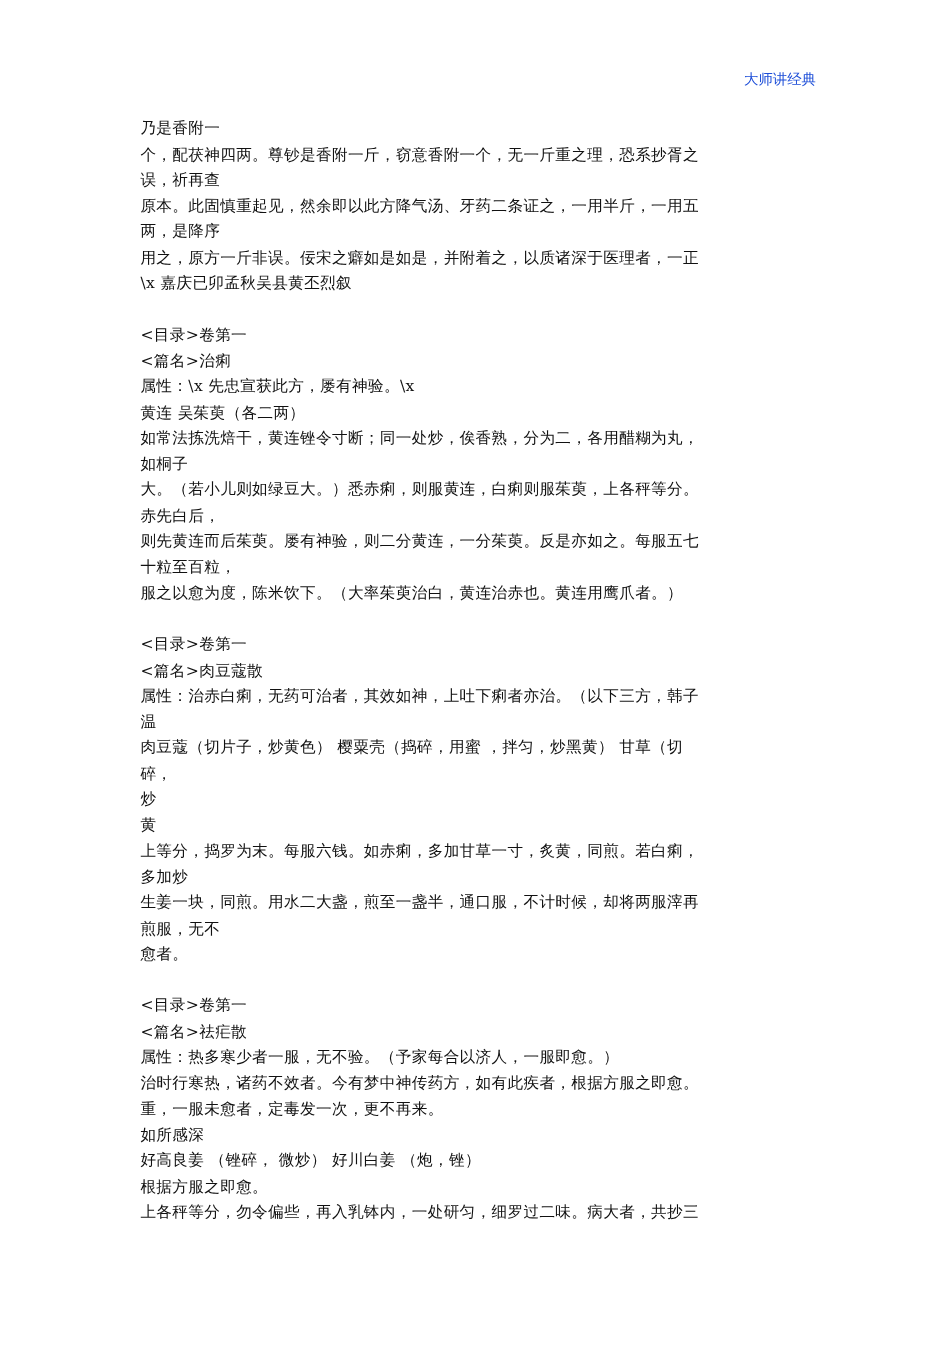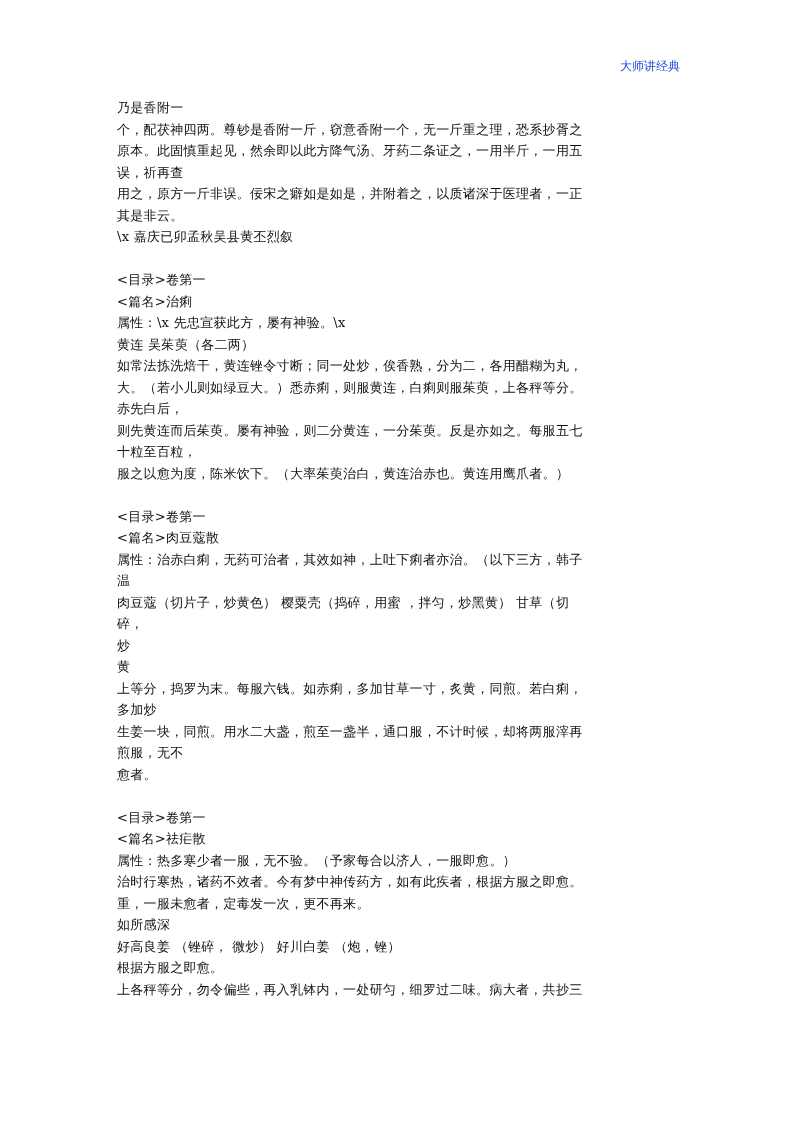--- a/index.html
+++ b/index.html
@@ -12,31 +12,32 @@
   .blank { height: 21.5px; }
 </style>
 </head>
 <body>
 
 <div class="header">大师讲经典</div>
 
 <div class="content">
   <div class="line">乃是香附一</div>
   <div class="line">个，配茯神四两。尊钞是香附一斤，窃意香附一个，无一斤重之理，恐系抄胥之</div>
+  <div class="line">误，祈再查</div>
   <div class="line">原本。此固慎重起见，然余即以此方降气汤、牙药二条证之，一用半斤，一用五</div>
-  <div class="line">误，祈再查</div>
+  <div class="line">两，是降序</div>
   <div class="line">用之，原方一斤非误。佞宋之癖如是如是，并附着之，以质诸深于医理者，一正</div>
-  <div class="line">其是非云。</div>
   <div class="line">\x 嘉庆已卯孟秋吴县黄丕烈叙</div>
   <div class="line blank"></div>
   <div class="line">&lt;目录&gt;卷第一</div>
   <div class="line">&lt;篇名&gt;治痢</div>
   <div class="line">属性：\x 先忠宣获此方，屡有神验。\x</div>
   <div class="line">黄连  吴茱萸（各二两）</div>
   <div class="line">如常法拣洗焙干，黄连锉令寸断；同一处炒，俟香熟，分为二，各用醋糊为丸，</div>
+  <div class="line">如桐子</div>
   <div class="line">大。（若小儿则如绿豆大。）悉赤痢，则服黄连，白痢则服茱萸，上各秤等分。</div>
   <div class="line">赤先白后，</div>
   <div class="line">则先黄连而后茱萸。屡有神验，则二分黄连，一分茱萸。反是亦如之。每服五七</div>
   <div class="line">十粒至百粒，</div>
   <div class="line">服之以愈为度，陈米饮下。（大率茱萸治白，黄连治赤也。黄连用鹰爪者。）</div>
   <div class="line blank"></div>
   <div class="line">&lt;目录&gt;卷第一</div>
   <div class="line">&lt;篇名&gt;肉豆蔻散</div>
   <div class="line">属性：治赤白痢，无药可治者，其效如神，上吐下痢者亦治。（以下三方，韩子</div>
   <div class="line">温</div>

